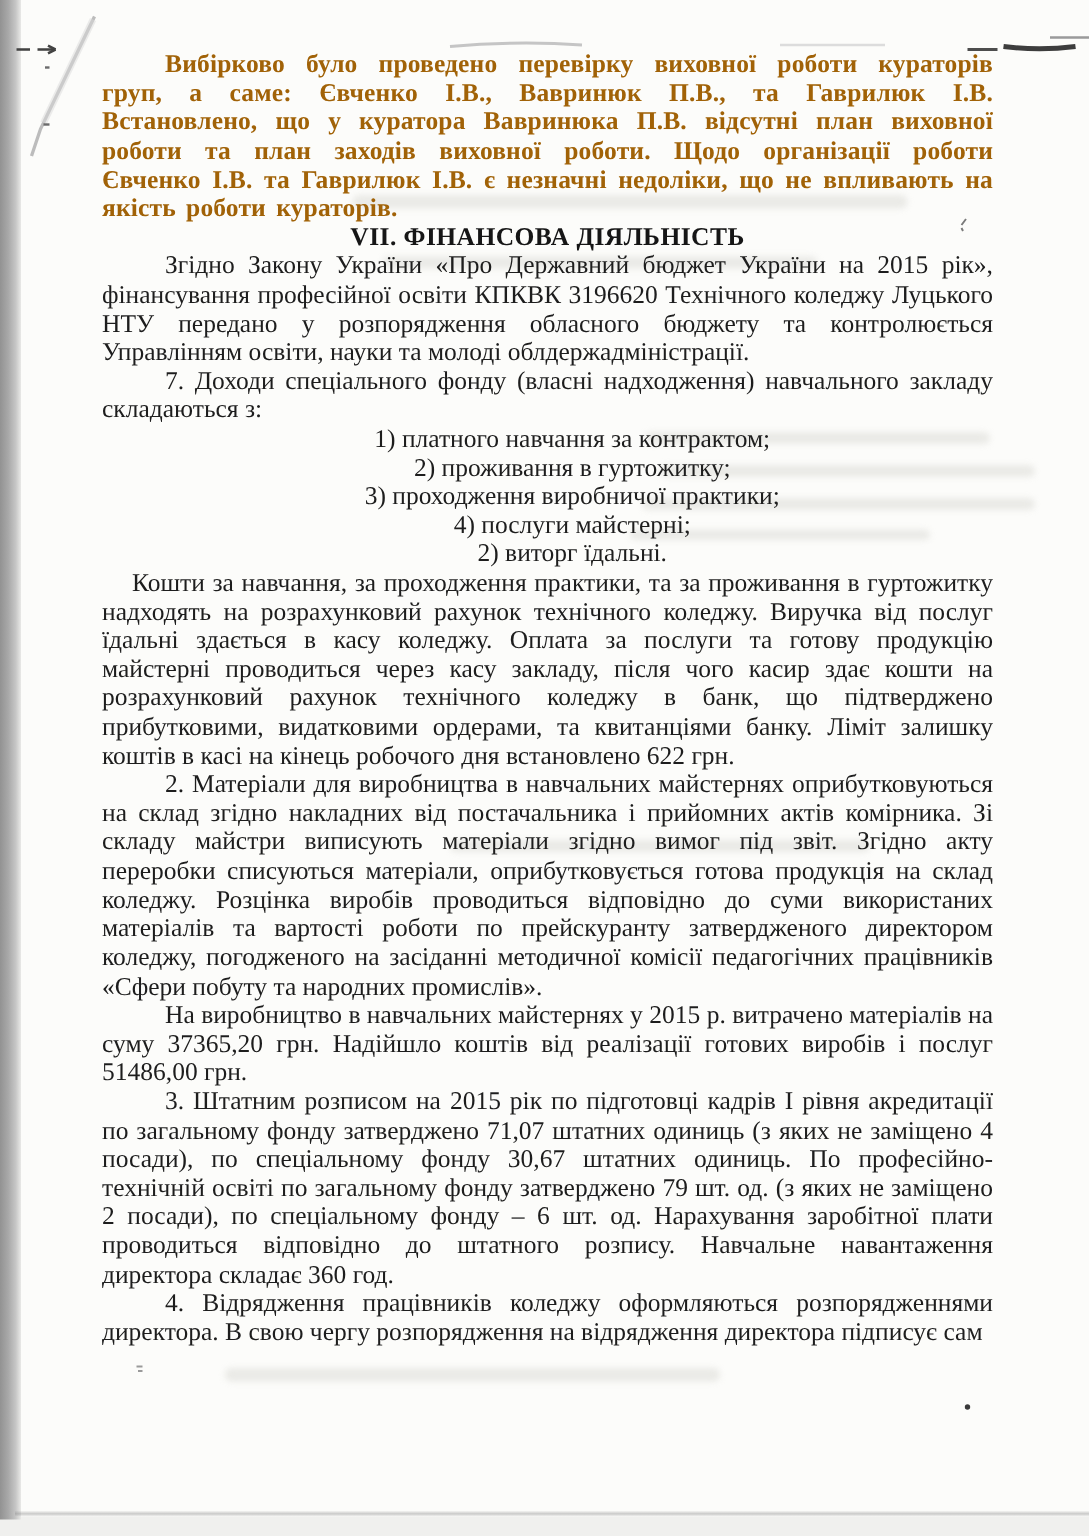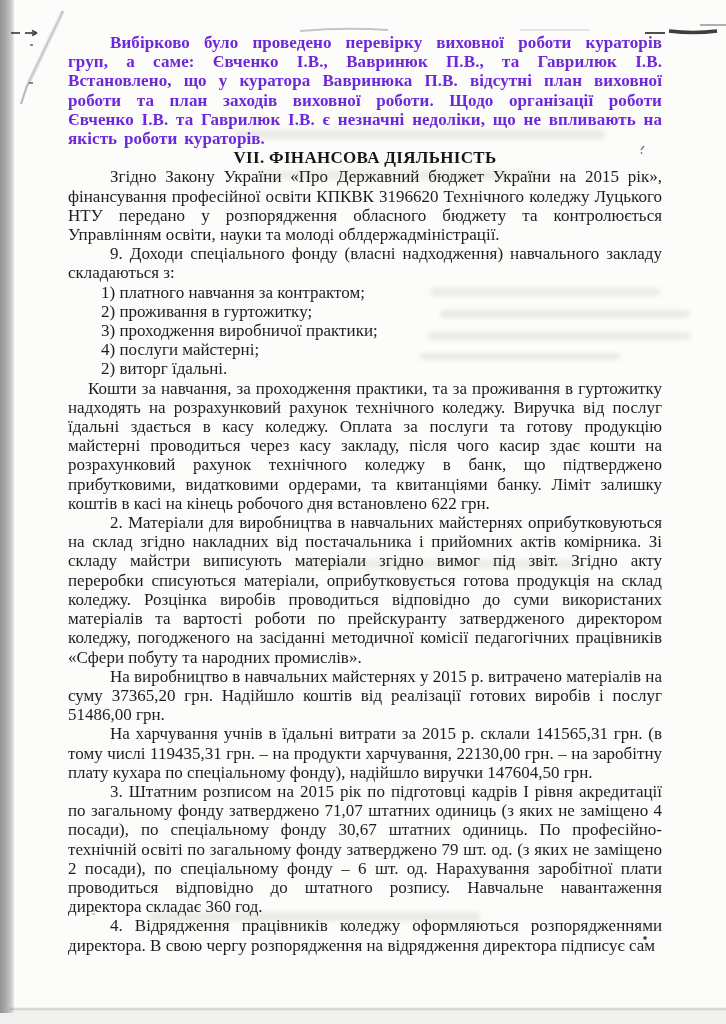--- a/index.html
+++ b/index.html
@@ -33,27 +33,27 @@
     position: absolute; left: 68px; top: 33px;
     width: 594px;
     color: #1d1d1d;
     font-size: 17px;
     line-height: 19.2px;
     text-align: justify;
   }
   .content p { margin: 0; }
   .para { text-indent: 42px; }
   .para-sm { text-indent: 20px; }
-  .bold-para { font-weight: bold; word-spacing: 2.5px; letter-spacing: 0.1px; color: #6d28d9; }
+  .bold-para { font-weight: bold; word-spacing: 2.5px; letter-spacing: 0.1px; color: #a16207; }
   .heading {
     text-align: center; font-weight: bold;
     margin: 24px 0 19px 0; text-indent: 0;
     letter-spacing: 0.3px; color: #161616;
   }
-  .list-item { padding-left: 33px; text-align: left; }
+  .list-item { padding-left: 33px; text-align: center; }
   .page-number {
     position: absolute; left: 106px; top: 943px;
     width: 620px; text-align: center;
     font-size: 16px; color: #2b2b2b; letter-spacing: 1px;
   }
   
   .ghost {
     position: absolute; background: #e4e4e0;
     filter: blur(2.2px); border-radius: 4px; opacity: 0.75;
     pointer-events: none;
@@ -95,27 +95,26 @@
     <path d="M700 25 h26" stroke="#9a9a9a" stroke-width="1.6"></path>
     <path d="M641 150 l3 -4 m-3 6 l1 2" stroke="#7a7a7a" stroke-width="1.3" fill="none"></path>
     <circle cx="645" cy="938" r="1.8" fill="#3a3a3a"></circle>
     <path d="M91 911 h4 m-3 3 h3" stroke="#9a9a9a" stroke-width="1.2" fill="none"></path>
   </svg>
 
   <div class="content">
     <p class="para bold-para">Вибірково було проведено перевірку виховної роботи кураторів груп, а саме: Євченко І.В., Вавринюк П.В., та Гаврилюк І.В. Встановлено, що у куратора Вавринюка П.В. відсутні план виховної роботи та план заходів виховної роботи. Щодо організації роботи Євченко І.В. та Гаврилюк І.В. є незначні недоліки, що не впливають на якість роботи кураторів.</p>
     <p class="heading">VII. ФІНАНСОВА ДІЯЛЬНІСТЬ</p>
     <p class="para">Згідно Закону України «Про Державний бюджет України на 2015 рік», фінансування  професійної освіти КПКВК 3196620 Технічного коледжу Луцького НТУ передано у розпорядження обласного бюджету та контролюється Управлінням освіти, науки та молоді облдержадміністрації.</p>
-    <p class="para">9. Доходи спеціального фонду (власні надходження) навчального закладу складаються з:</p>
+    <p class="para">7. Доходи спеціального фонду (власні надходження) навчального закладу складаються з:</p>
     <p class="list-item">1) платного навчання за контрактом;</p>
     <p class="list-item">2) проживання в гуртожитку;</p>
     <p class="list-item">3) проходження виробничої практики;</p>
     <p class="list-item">4) послуги майстерні;</p>
     <p class="list-item">2) виторг їдальні.</p>
     <p class="para-sm">Кошти за навчання, за проходження практики, та за проживання в гуртожитку надходять на розрахунковий рахунок технічного коледжу. Виручка від послуг їдальні здається в касу коледжу. Оплата за послуги та готову продукцію майстерні проводиться через касу закладу, після чого касир здає кошти на розрахунковий рахунок технічного коледжу в банк, що підтверджено прибутковими, видатковими ордерами, та квитанціями банку. Ліміт залишку коштів в касі на кінець робочого дня встановлено 622 грн.</p>
     <p class="para">2. Матеріали для виробництва в навчальних майстернях оприбутковуються на склад згідно накладних від постачальника і прийомних актів комірника. Зі складу майстри виписують матеріали згідно вимог під звіт. Згідно акту переробки списуються матеріали, оприбутковується готова продукція  на склад коледжу. Розцінка виробів проводиться відповідно до суми використаних матеріалів та вартості роботи по прейскуранту затвердженого директором коледжу, погодженого на засіданні методичної комісії педагогічних працівників «Сфери побуту та народних промислів».</p>
     <p class="para">На виробництво в навчальних майстернях у 2015 р. витрачено матеріалів на суму 37365,20  грн. Надійшло коштів від реалізації готових виробів і послуг 51486,00 грн.</p>
-    <p class="para">На харчування учнів в їдальні витрати за 2015 р.  склали 141565,31 грн. (в тому числі 119435,31 грн. – на продукти харчування, 22130,00 грн. – на заробітну плату кухара по спеціальному фонду), надійшло виручки 147604,50 грн.</p>
     <p class="para">3. Штатним розписом на 2015 рік по підготовці кадрів І рівня акредитації по загальному фонду затверджено 71,07 штатних одиниць (з яких не заміщено 4 посади), по спеціальному фонду 30,67 штатних одиниць. По професійно-технічній освіті по загальному фонду затверджено 79 шт. од. (з яких не заміщено 2 посади), по спеціальному фонду – 6 шт. од. Нарахування заробітної плати проводиться відповідно до штатного розпису. Навчальне навантаження директора складає 360 год.</p>
     <p class="para">4. Відрядження працівників коледжу оформляються розпорядженнями директора. В свою чергу розпорядження на відрядження директора підписує сам</p>
   </div>
 
 </div>
 
 </body></html>

